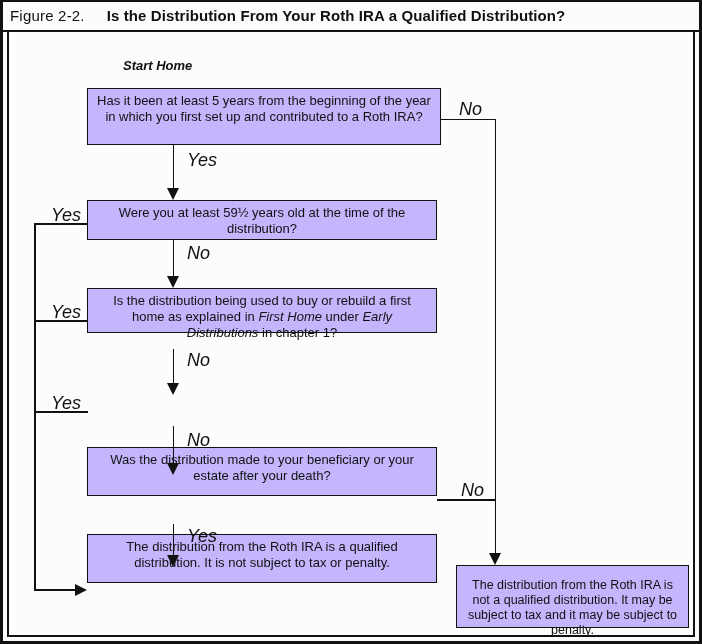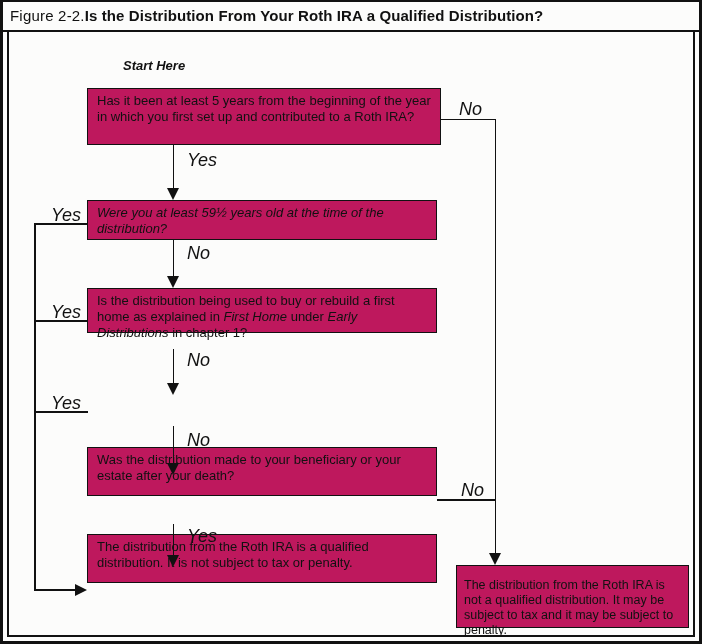--- a/index.html
+++ b/index.html
@@ -3,26 +3,26 @@
 <meta charset="utf-8">
 <style>
   html,body{margin:0;padding:0;background:#e8e8e8;}
   #stage{
     position:relative;width:702px;height:644px;background:#fcfcfb;
     box-sizing:border-box;border:3px solid #111;border-top:2px solid #111;
     overflow:hidden;font-family:"Liberation Sans",sans-serif;color:#111;
   }
   .titlebar{position:absolute;left:7px;top:5px;white-space:nowrap;font-size:15px;}
   .fig-label{font-weight:400;letter-spacing:.2px;}
-  .fig-title{font-weight:700;letter-spacing:.1px;}
+  .fig-title{font-weight:700;margin-left:22px;letter-spacing:.1px;}
   .top-rule{position:absolute;left:0;top:28px;width:696px;height:2px;background:#111;}
   .frame{position:absolute;left:4px;top:28px;width:688px;height:607px;
     border:2px solid #111;border-top:none;box-sizing:border-box;background:transparent;}
-  .box{position:absolute;border:1.5px solid #111;background:#be185d;
-    font-size:13px;line-height:16px;padding:4px 9px;box-sizing:border-box;}
+  .box{position:absolute;border:1.5px solid #111;background:#c4b5fd;
+    font-size:13px;line-height:16px;padding:4px 9px;box-sizing:border-box;text-align:center;}
   .box.tight{font-size:12.5px;line-height:15px;padding:12px 7px;}
   .lbl{position:absolute;font-style:italic;font-size:18px;line-height:14px;white-space:nowrap;}
   .start{position:absolute;font-style:italic;font-weight:700;font-size:13px;white-space:nowrap;}
   .hline,.vline{position:absolute;background:#111;}
   .hline{height:1.5px;}
   .vline{width:1.5px;}
   .arrow-down{position:absolute;width:0;height:0;
     border-left:6.5px solid transparent;border-right:6.5px solid transparent;
     border-top:12px solid #111;}
   .arrow-right{position:absolute;width:0;height:0;
@@ -34,25 +34,25 @@
 <body>
 
 <div id="stage">
 
   <div class="titlebar">
     <span class="fig-label">Figure 2-2.</span><span class="fig-title">Is the Distribution From Your Roth IRA a Qualified Distribution?</span>
   </div>
   <div class="top-rule"></div>
   <div class="frame"></div>
 
-  <div class="start" style="left:120px;top:56px;">Start Here</div>
+  <div class="start" style="left:120px;top:56px;">Start Home</div>
 
   <div class="box" style="left:84px;top:86px;width:354px;height:57px;">Has it been at least 5 years from the beginning of the year in which you first set up and contributed to a Roth IRA?</div>
 
-  <div class="box" style="left:84px;top:198px;width:350px;height:40px;font-style:italic;">Were you at least 59½ years old at the time of the distribution?</div>
+  <div class="box" style="left:84px;top:198px;width:350px;height:40px;">Were you at least 59½ years old at the time of the distribution?</div>
 
   <div class="box" style="left:84px;top:286px;width:350px;height:45px;"><span>Is the distribution being used to buy or rebuild a first home as explained in </span><span class="em">First Home</span><span> under </span><span class="em">Early Distributions</span><span> in chapter 1?</span></div>
 
 
   <div class="box" style="left:84px;top:445px;width:350px;height:49px;">Was the distribution made to your beneficiary or your estate after your death?</div>
 
   <div class="box" style="left:84px;top:532px;width:350px;height:49px;">The distribution from the Roth IRA is a qualified distribution. It is not subject to tax or penalty.</div>
 
   <div class="box tight" style="left:453px;top:563px;width:233px;height:63px;">The distribution from the Roth IRA is not a qualified distribution. It may be subject to tax and it may be subject to penalty.</div>
 

